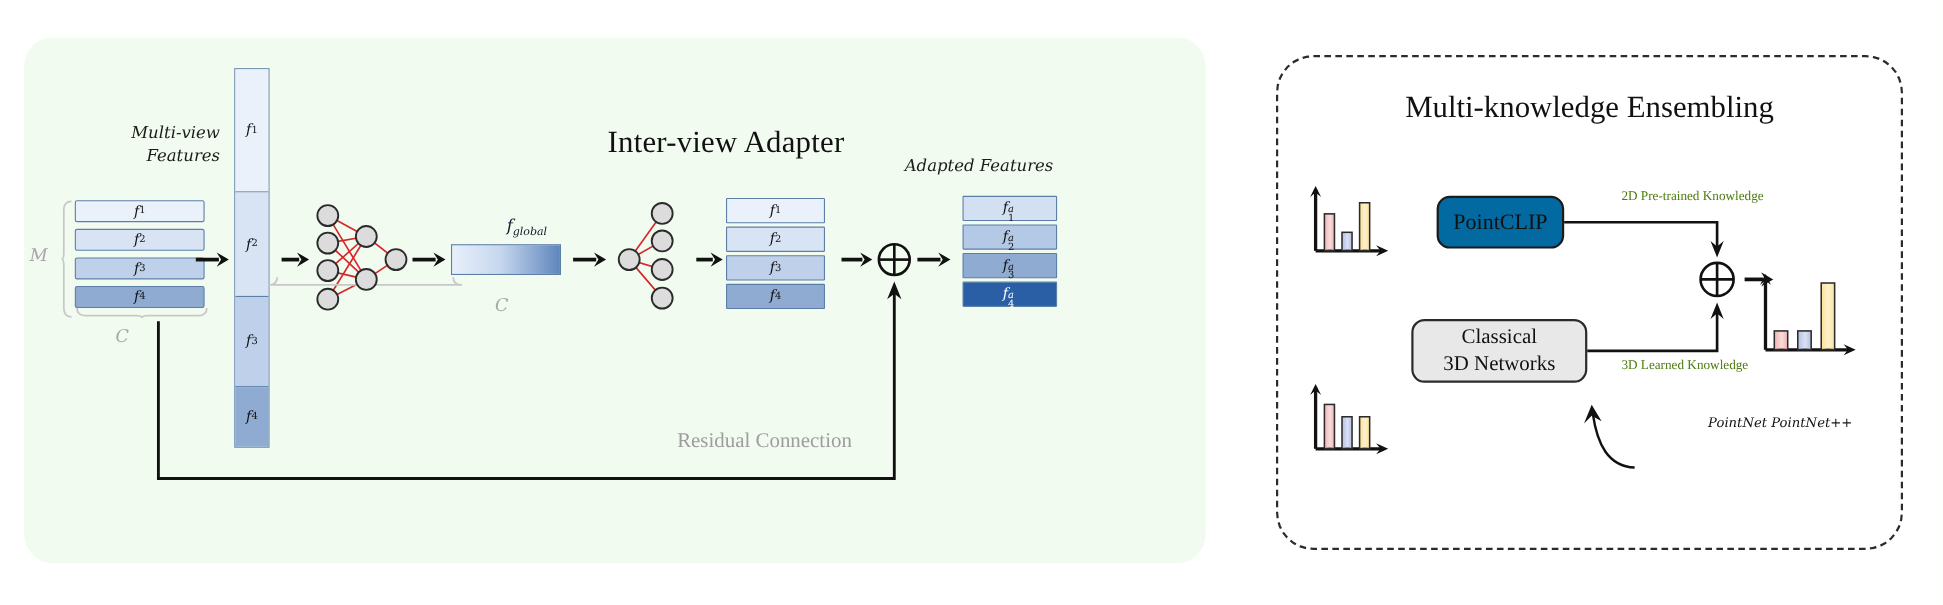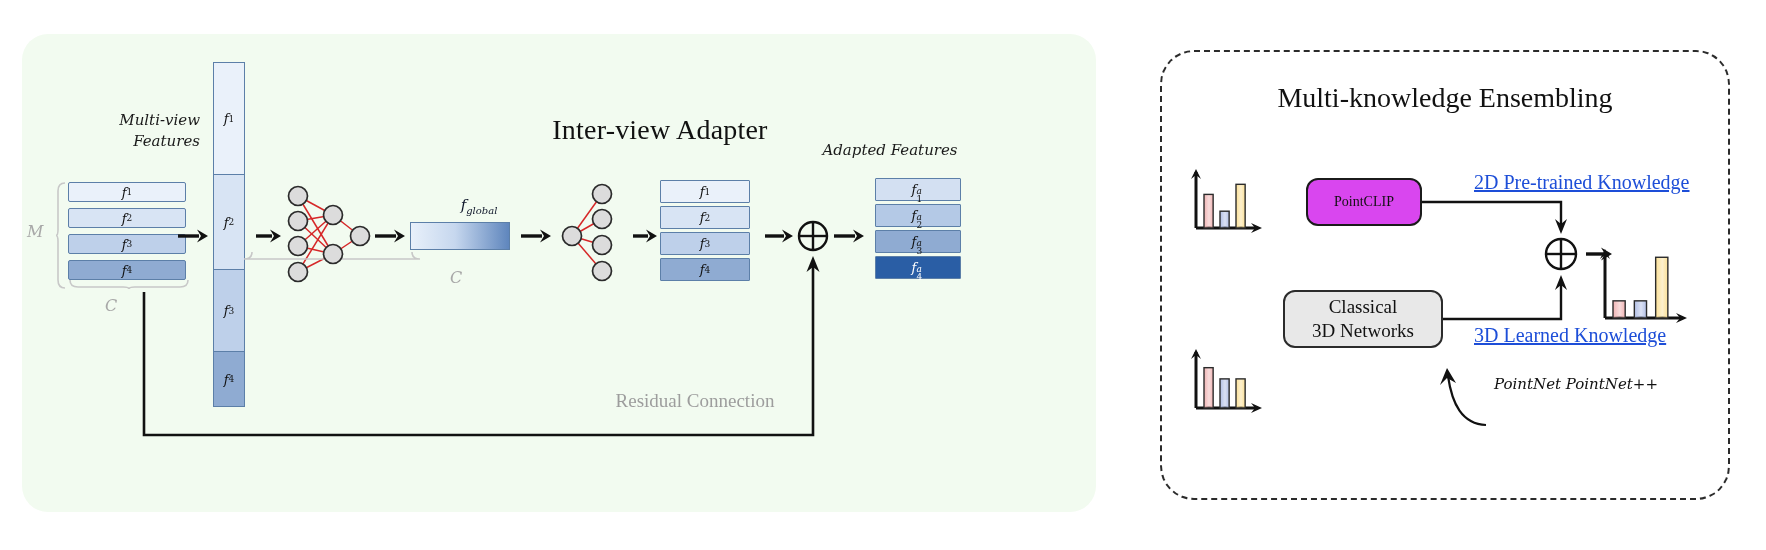--- a/index.html
+++ b/index.html
@@ -82,30 +82,30 @@
   #right-panel{
     position:absolute;left:1160px;top:50px;width:570px;height:450px;
     border:2px dashed #2b2b2b;border-radius:34px;box-sizing:border-box;background:#fff;
   }
   #mke-title{left:1200px;top:82px;width:490px;font-size:28px;}
 
   .rbox{position:absolute;display:flex;align-items:center;justify-content:center;
     flex-direction:column;text-align:center;box-sizing:border-box;
     font-family:"Liberation Serif",serif;color:#111;}
   #pointclip-box{left:1306px;top:178px;width:116px;height:48px;
-    background:#d946ef;border:2px solid #1b1b1b;border-radius:12px;font-size:14px;}
+    background:#0369a1;border:2px solid #1b1b1b;border-radius:12px;font-size:20px;}
   #networks-box{left:1283px;top:290px;width:160px;height:58px;
     background:#e8e8e8;border:2px solid #2b2b2b;border-radius:12px;font-size:19px;line-height:24px;}
 
-  .know-label{position:absolute;color:#1d4ed8;font-family:"Liberation Serif",serif;font-size:20px;white-space:nowrap;text-decoration:underline;}
+  .know-label{position:absolute;color:#4d7c0f;font-family:"Liberation Serif",serif;font-size:12px;white-space:nowrap;}
   #k2d{left:1474px;top:171px;}
   #k3d{left:1474px;top:324px;}
 
-  #netlist{position:absolute;left:1494px;top:372px;width:190px;text-align:left;
-    font-family:"DejaVu Serif",serif;font-style:italic;font-size:15px;line-height:24px;color:#111;}
+  #netlist{position:absolute;left:1494px;top:372px;width:190px;text-align:right;
+    font-family:"DejaVu Serif",serif;font-style:italic;font-size:12px;line-height:24px;color:#111;}
 
   .svgfull{position:absolute;left:0;top:0;width:1766px;height:550px;pointer-events:none;}
 </style>
 </head>
 <body>
 
 <div class="stage">
 
   <div id="left-panel"></div>
 

